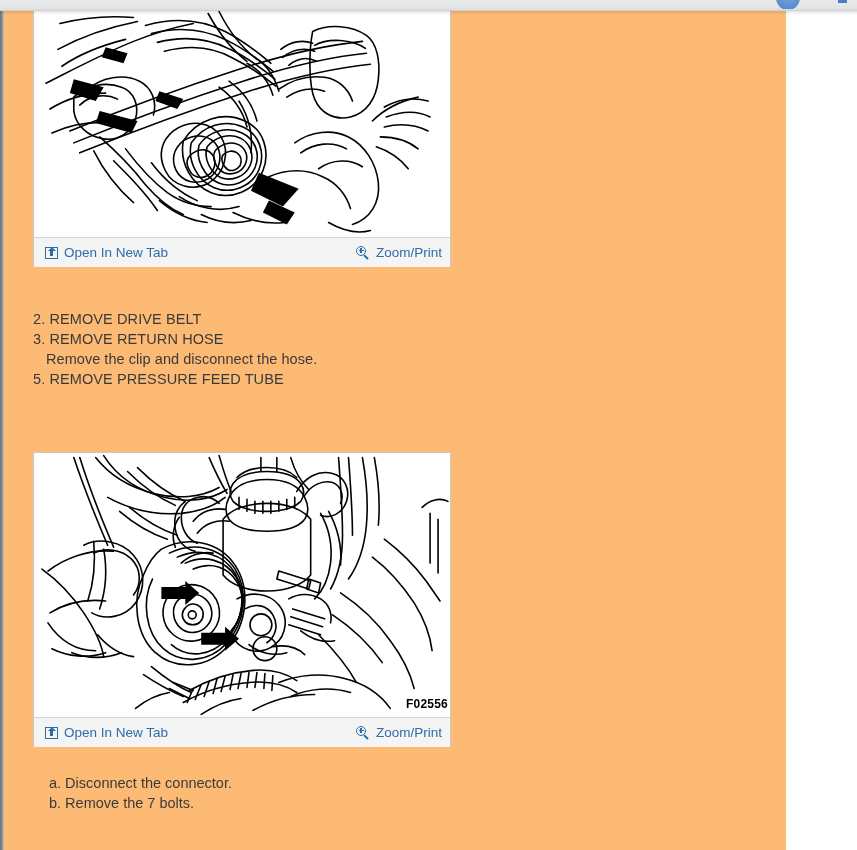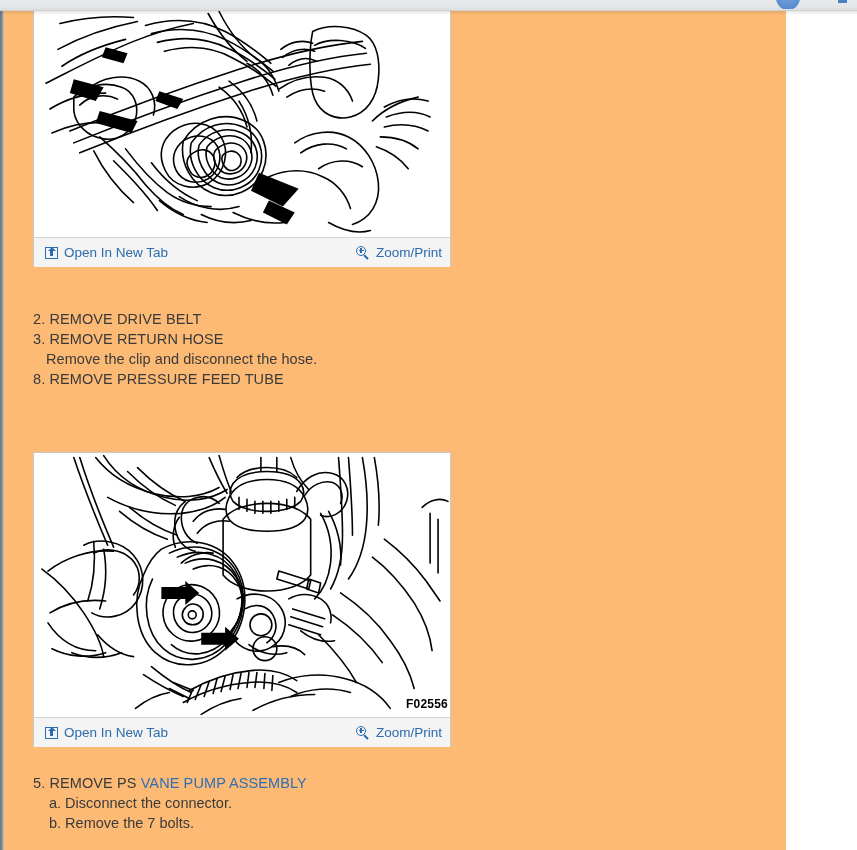--- a/index.html
+++ b/index.html
@@ -367,21 +367,21 @@
         </span>
         <span class="label">Zoom/Print</span>
       </a>
     </div>
   </div>
 
   <div class="steps block1">
     <div class="step-head">2. REMOVE DRIVE BELT</div>
     <div class="step-head">3. REMOVE RETURN HOSE</div>
     <div class="step-body">Remove the clip and disconnect the hose.</div>
-    <div class="step-head">8. REMOVE PRESSURE FEED TUBE</div>
+    <div class="step-head">5. REMOVE PRESSURE FEED TUBE</div>
   </div>
 
   <div class="figure-panel fig2">
     <div class="figure-canvas">
       <svg viewBox="0 0 418 264" preserveAspectRatio="xMidYMid meet">
         <g fill="none" stroke="#000" stroke-width="1.6" stroke-linecap="round" stroke-linejoin="round">
 
           <path d="M62 4 C76 22 96 34 120 40 C144 46 168 44 186 34"></path>
           <path d="M70 2 C84 24 106 38 132 44 C156 50 178 46 194 36"></path>
           <path d="M74 44 C96 56 122 62 148 60 C168 58 182 52 192 44"></path>
@@ -502,20 +502,17 @@
           <span class="plus-h"></span>
           <span class="plus-v"></span>
           <span class="handle"></span>
         </span>
         <span class="label">Zoom/Print</span>
       </a>
     </div>
   </div>
 
   <div class="steps block2">
-    <div class="step-head">
-      <span>5. REMOVE PS </span><span class="link-inline">VANE PUMP ASSEMBLY</span>
-    </div>
     <div class="step-sub">a. Disconnect the connector.</div>
     <div class="step-sub">b. Remove the 7 bolts.</div>
   </div>
 
 </div>
 
 </body></html>

